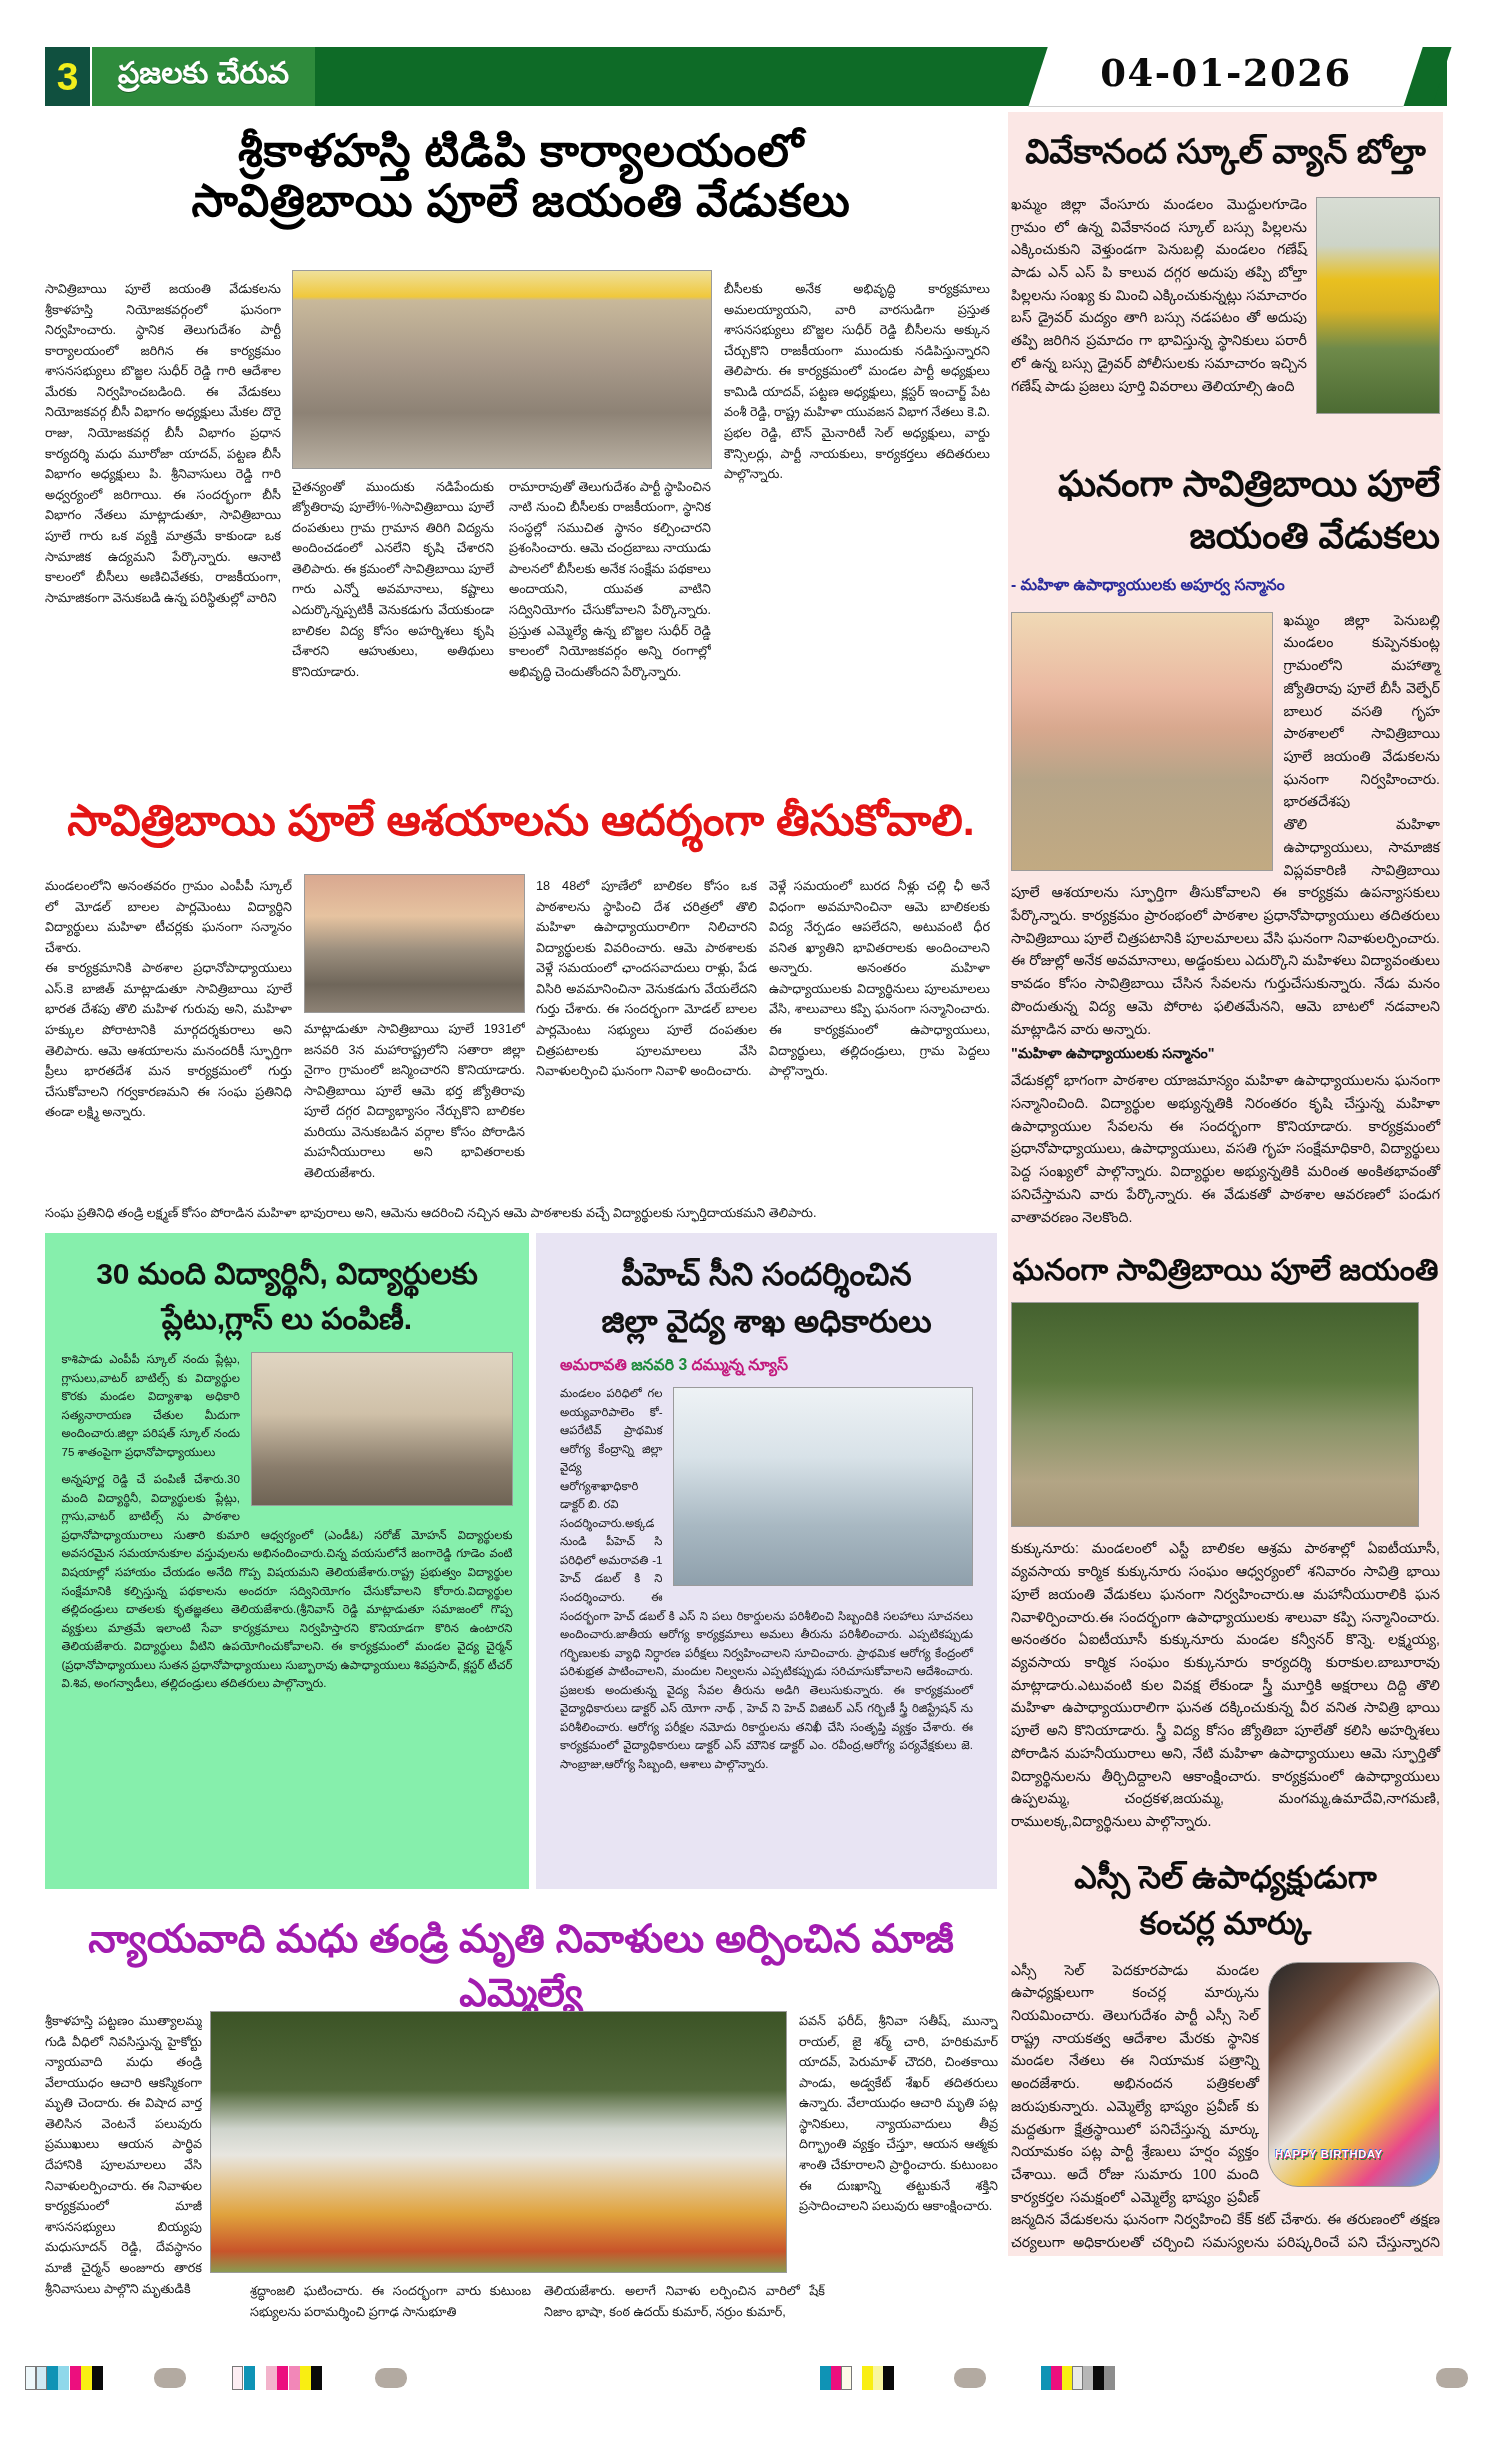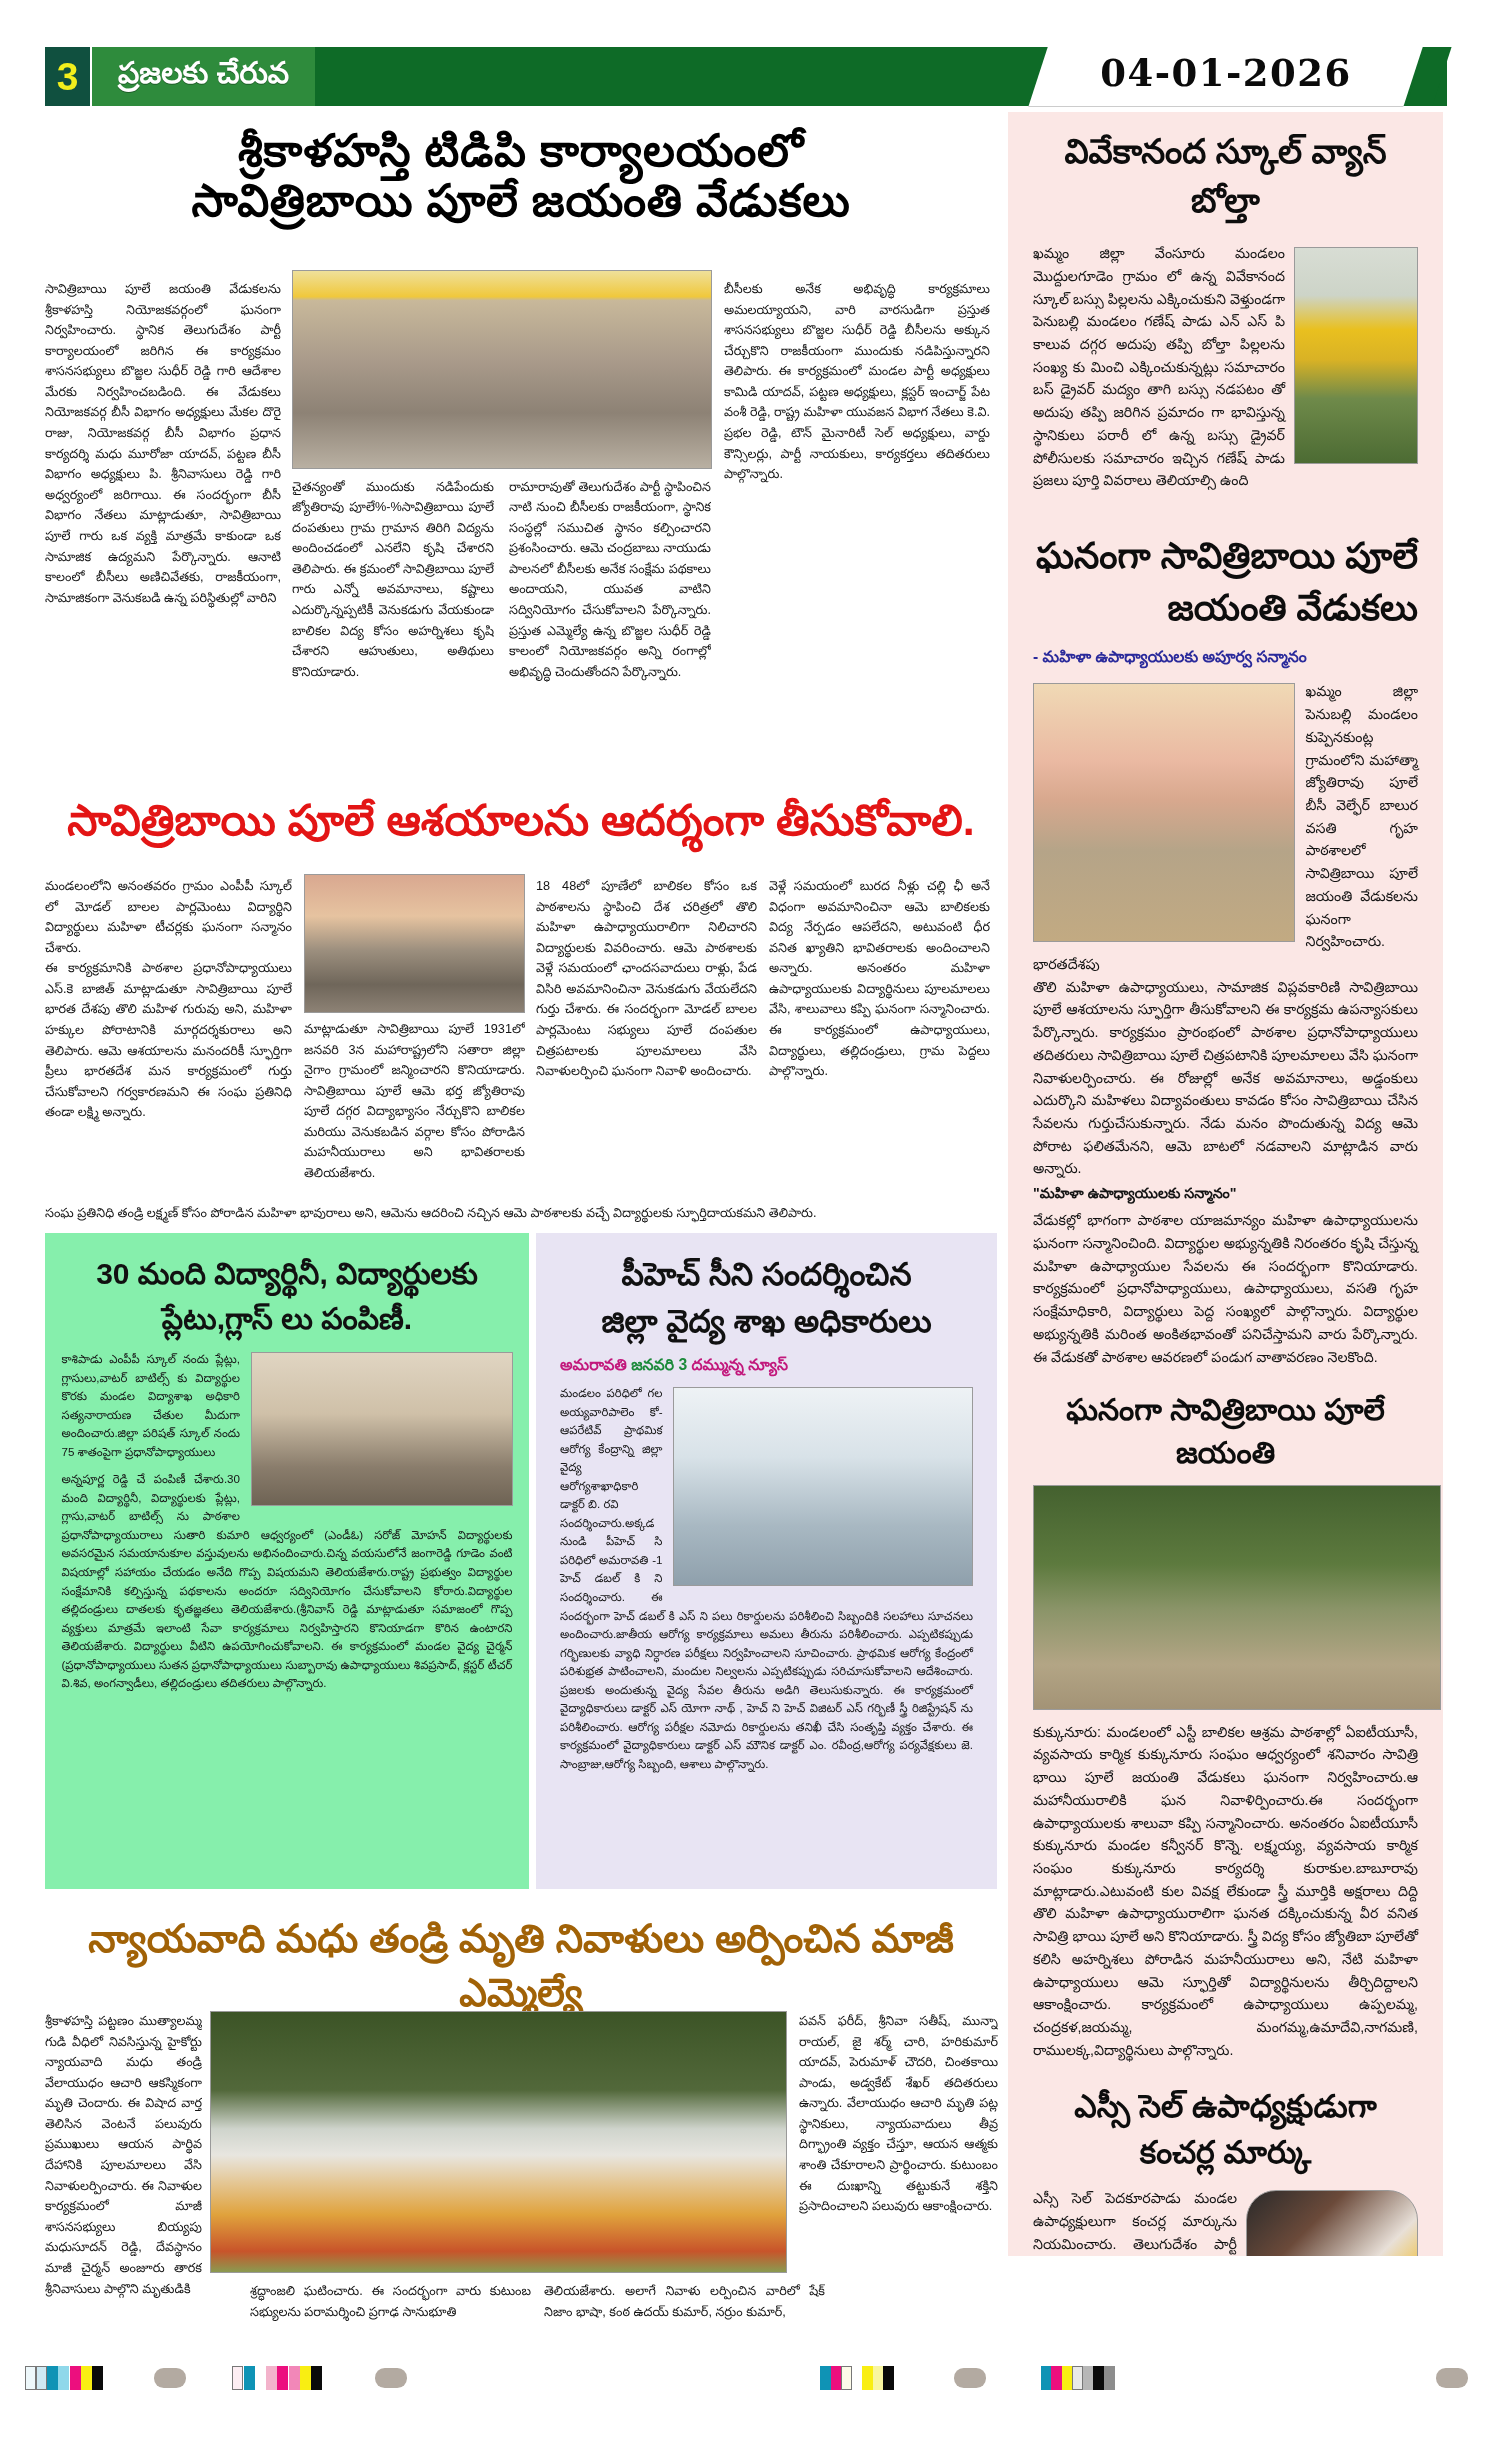--- a/index.html
+++ b/index.html
@@ -58,30 +58,30 @@
   .lav-box{position:absolute;left:536px;top:1233px;width:461px;height:656px;background:#e8e4f3;
     box-sizing:border-box;padding:18px 24px;overflow:hidden;}
   .lav-hl{font-size:31.5px;line-height:1.5;color:#111111;}
   .dateline{font-size:15.7px;font-weight:700;margin:10.5px 0 6px 0;}
   .dl-place,.dl-src{color:#c2187c;}
   .dl-date{color:#1b8a3a;}
   .ph-phc{float:right;width:300px;height:199px;margin:3px 0 7.5px 10.5px;background:
     linear-gradient(180deg,#eef2f5 0%,#d8e2e8 35%,#a8b8c2 70%,#8fa0ac 100%);}
   .lav-body{font-size:11.6px;line-height:1.6;}
   
-  .mem-hl{position:absolute;left:45px;top:1917px;width:952px;font-size:39px;color:#a16207;}
+  .mem-hl{position:absolute;left:45px;top:1917px;width:952px;font-size:39px;color:#a21caf;}
   .mem-col1{position:absolute;left:45px;top:2011px;width:157px;height:337px;overflow:hidden;}
   .ph-memorial{position:absolute;left:210px;top:2011px;width:577px;height:262px;background:
     linear-gradient(180deg,#3c5426 0%,#52683a 30%,#cfd4cc 45%,#e8e6e0 55%,#e0a23c 78%,#c8542a 92%,#8a9a50 100%);}
   .mem-below{position:absolute;left:210px;top:2281px;width:577px;display:flex;gap:13px;margin-left:40px;}
   .mem-below > div{width:281px;height:69px;overflow:hidden;}
   .mem-col3{position:absolute;left:799px;top:2011px;width:199px;height:337px;overflow:hidden;}
   
   .pink-col{position:absolute;left:1008px;top:112px;width:435px;height:2144px;background:#fbe7e5;
-    box-sizing:border-box;padding:15px 25px;overflow:hidden;}
+    box-sizing:border-box;padding:15px 3px;overflow:hidden;}
   .r-hl{font-size:34px;color:#0d0d0d;line-height:1.45;}
   .r-body{font-size:14.2px;line-height:1.6;text-align:justify;}
   .ph-bus{float:right;width:124px;height:217px;margin:4.5px 0 6px 9px;background:
     linear-gradient(180deg,#d8ddd4 0%,#cdd4c8 22%,#e9c01f 38%,#d9b225 52%,#6f8a4a 70%,#4c6b33 100%);}
   .r-hl2{font-size:36px;margin-top:38px;text-align:right;}
   .byline{color:#2a2a9b;font-weight:700;font-size:15.7px;margin:13.5px 0 10.5px 0;}
   .ph-school{float:left;width:262px;height:259px;margin:3px 10.5px 6px 0;background:
     linear-gradient(180deg,#f0d9b5 0%,#eab9a2 30%,#d8a88e 45%,#b5a488 65%,#c2aa82 100%);}
   .r-quote{font-weight:700;font-size:14.2px;margin:4.5px 0;}
   .r-hl3{font-size:30px;margin-top:19.5px;}

